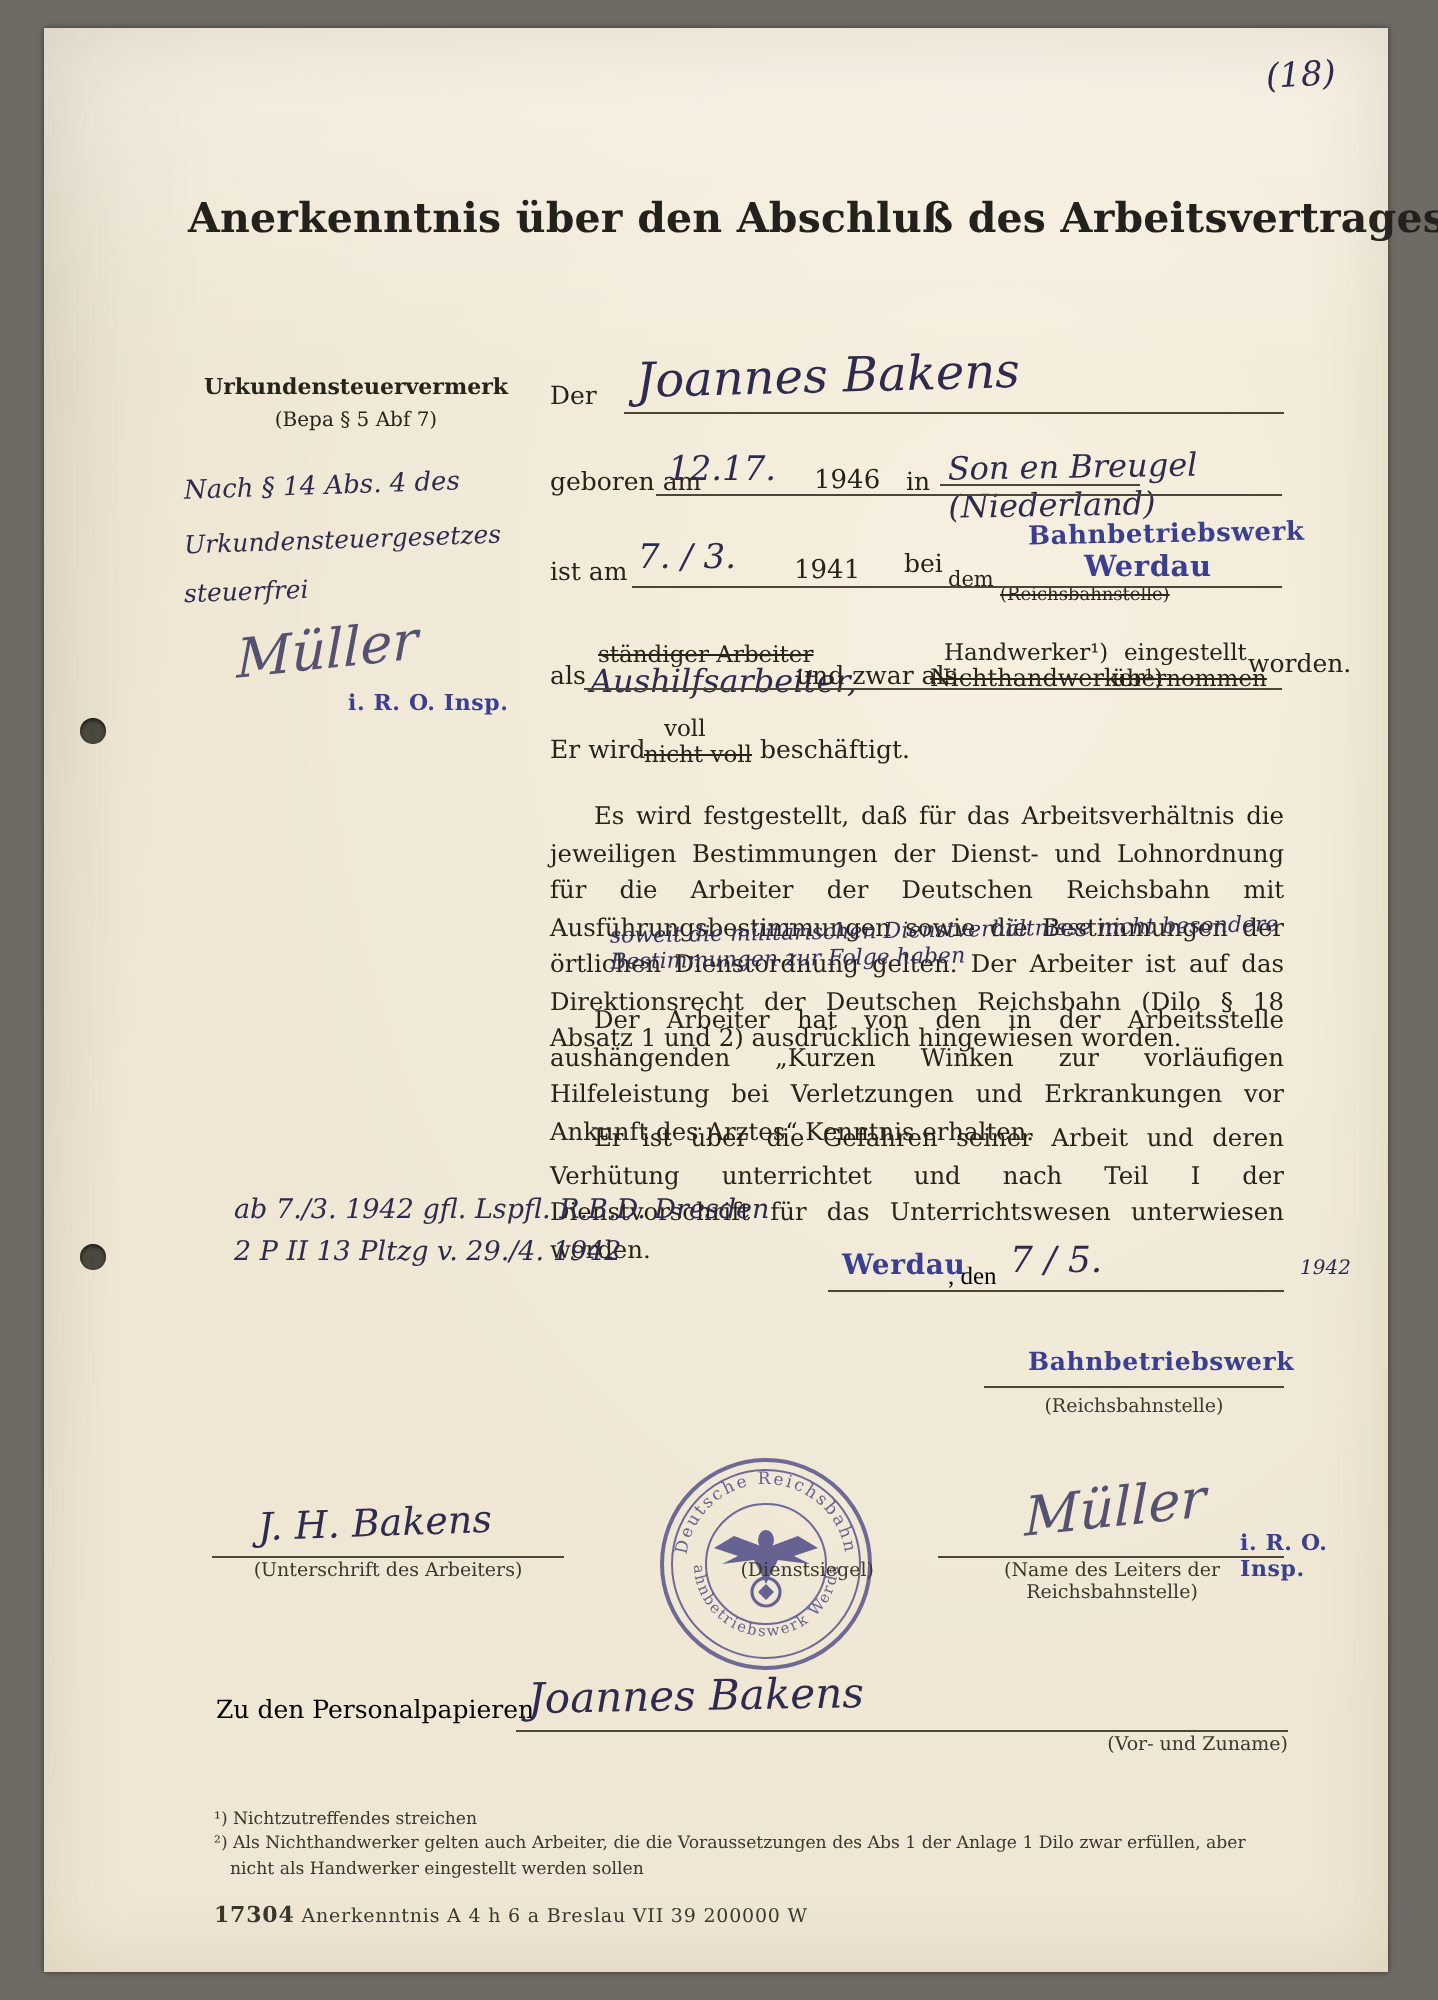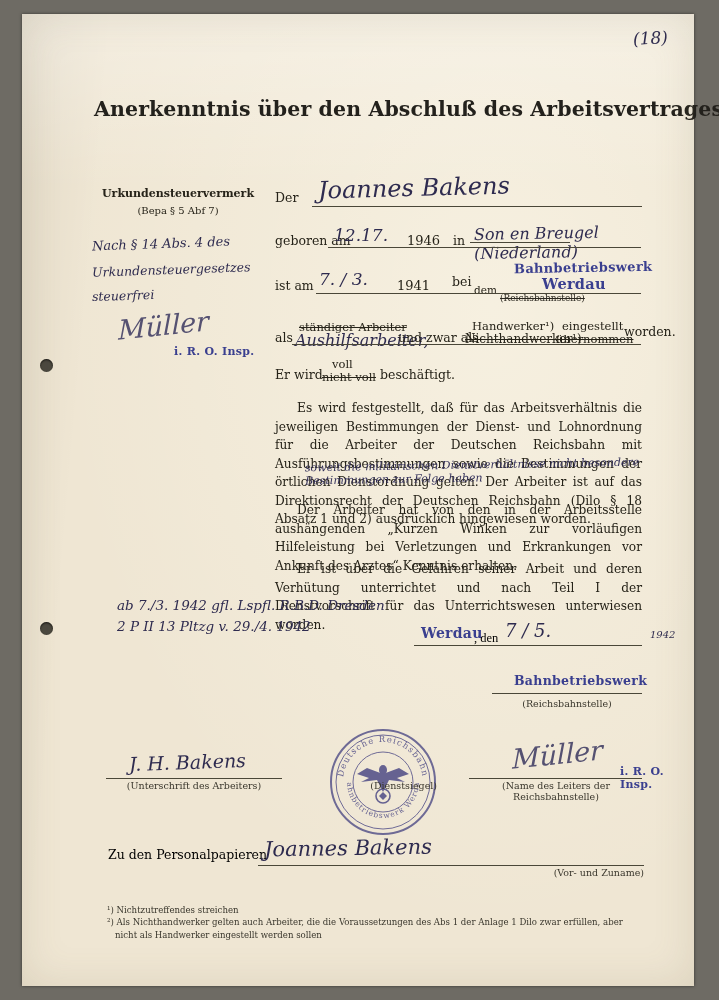--- a/index.html
+++ b/index.html
@@ -443,15 +443,19 @@
     <div id="l-zuden">Zu den Personalpapieren</div>
     <div id="v-name2" class="hand">Joannes Bakens</div>
     <div id="r-pers-ul"></div>
     <div id="cap-vorzu">(Vor- und Zuname)</div>
 
     <div id="footnotes">
       <div class="fn">¹) Nichtzutreffendes streichen</div>
       <div class="fn">²) Als Nichthandwerker gelten auch Arbeiter, die die Voraussetzungen des Abs 1 der Anlage 1 Dilo zwar erfüllen, aber nicht als Handwerker eingestellt werden sollen</div>
     </div>
 
+    <div id="printline">
+      <span class="num">17304</span>
+      <span>Anerkenntnis A 4 h   6 a   Breslau   VII 39   200000   W</span>
+    </div>
 
   </div>
 </div>
 
 </body></html>

